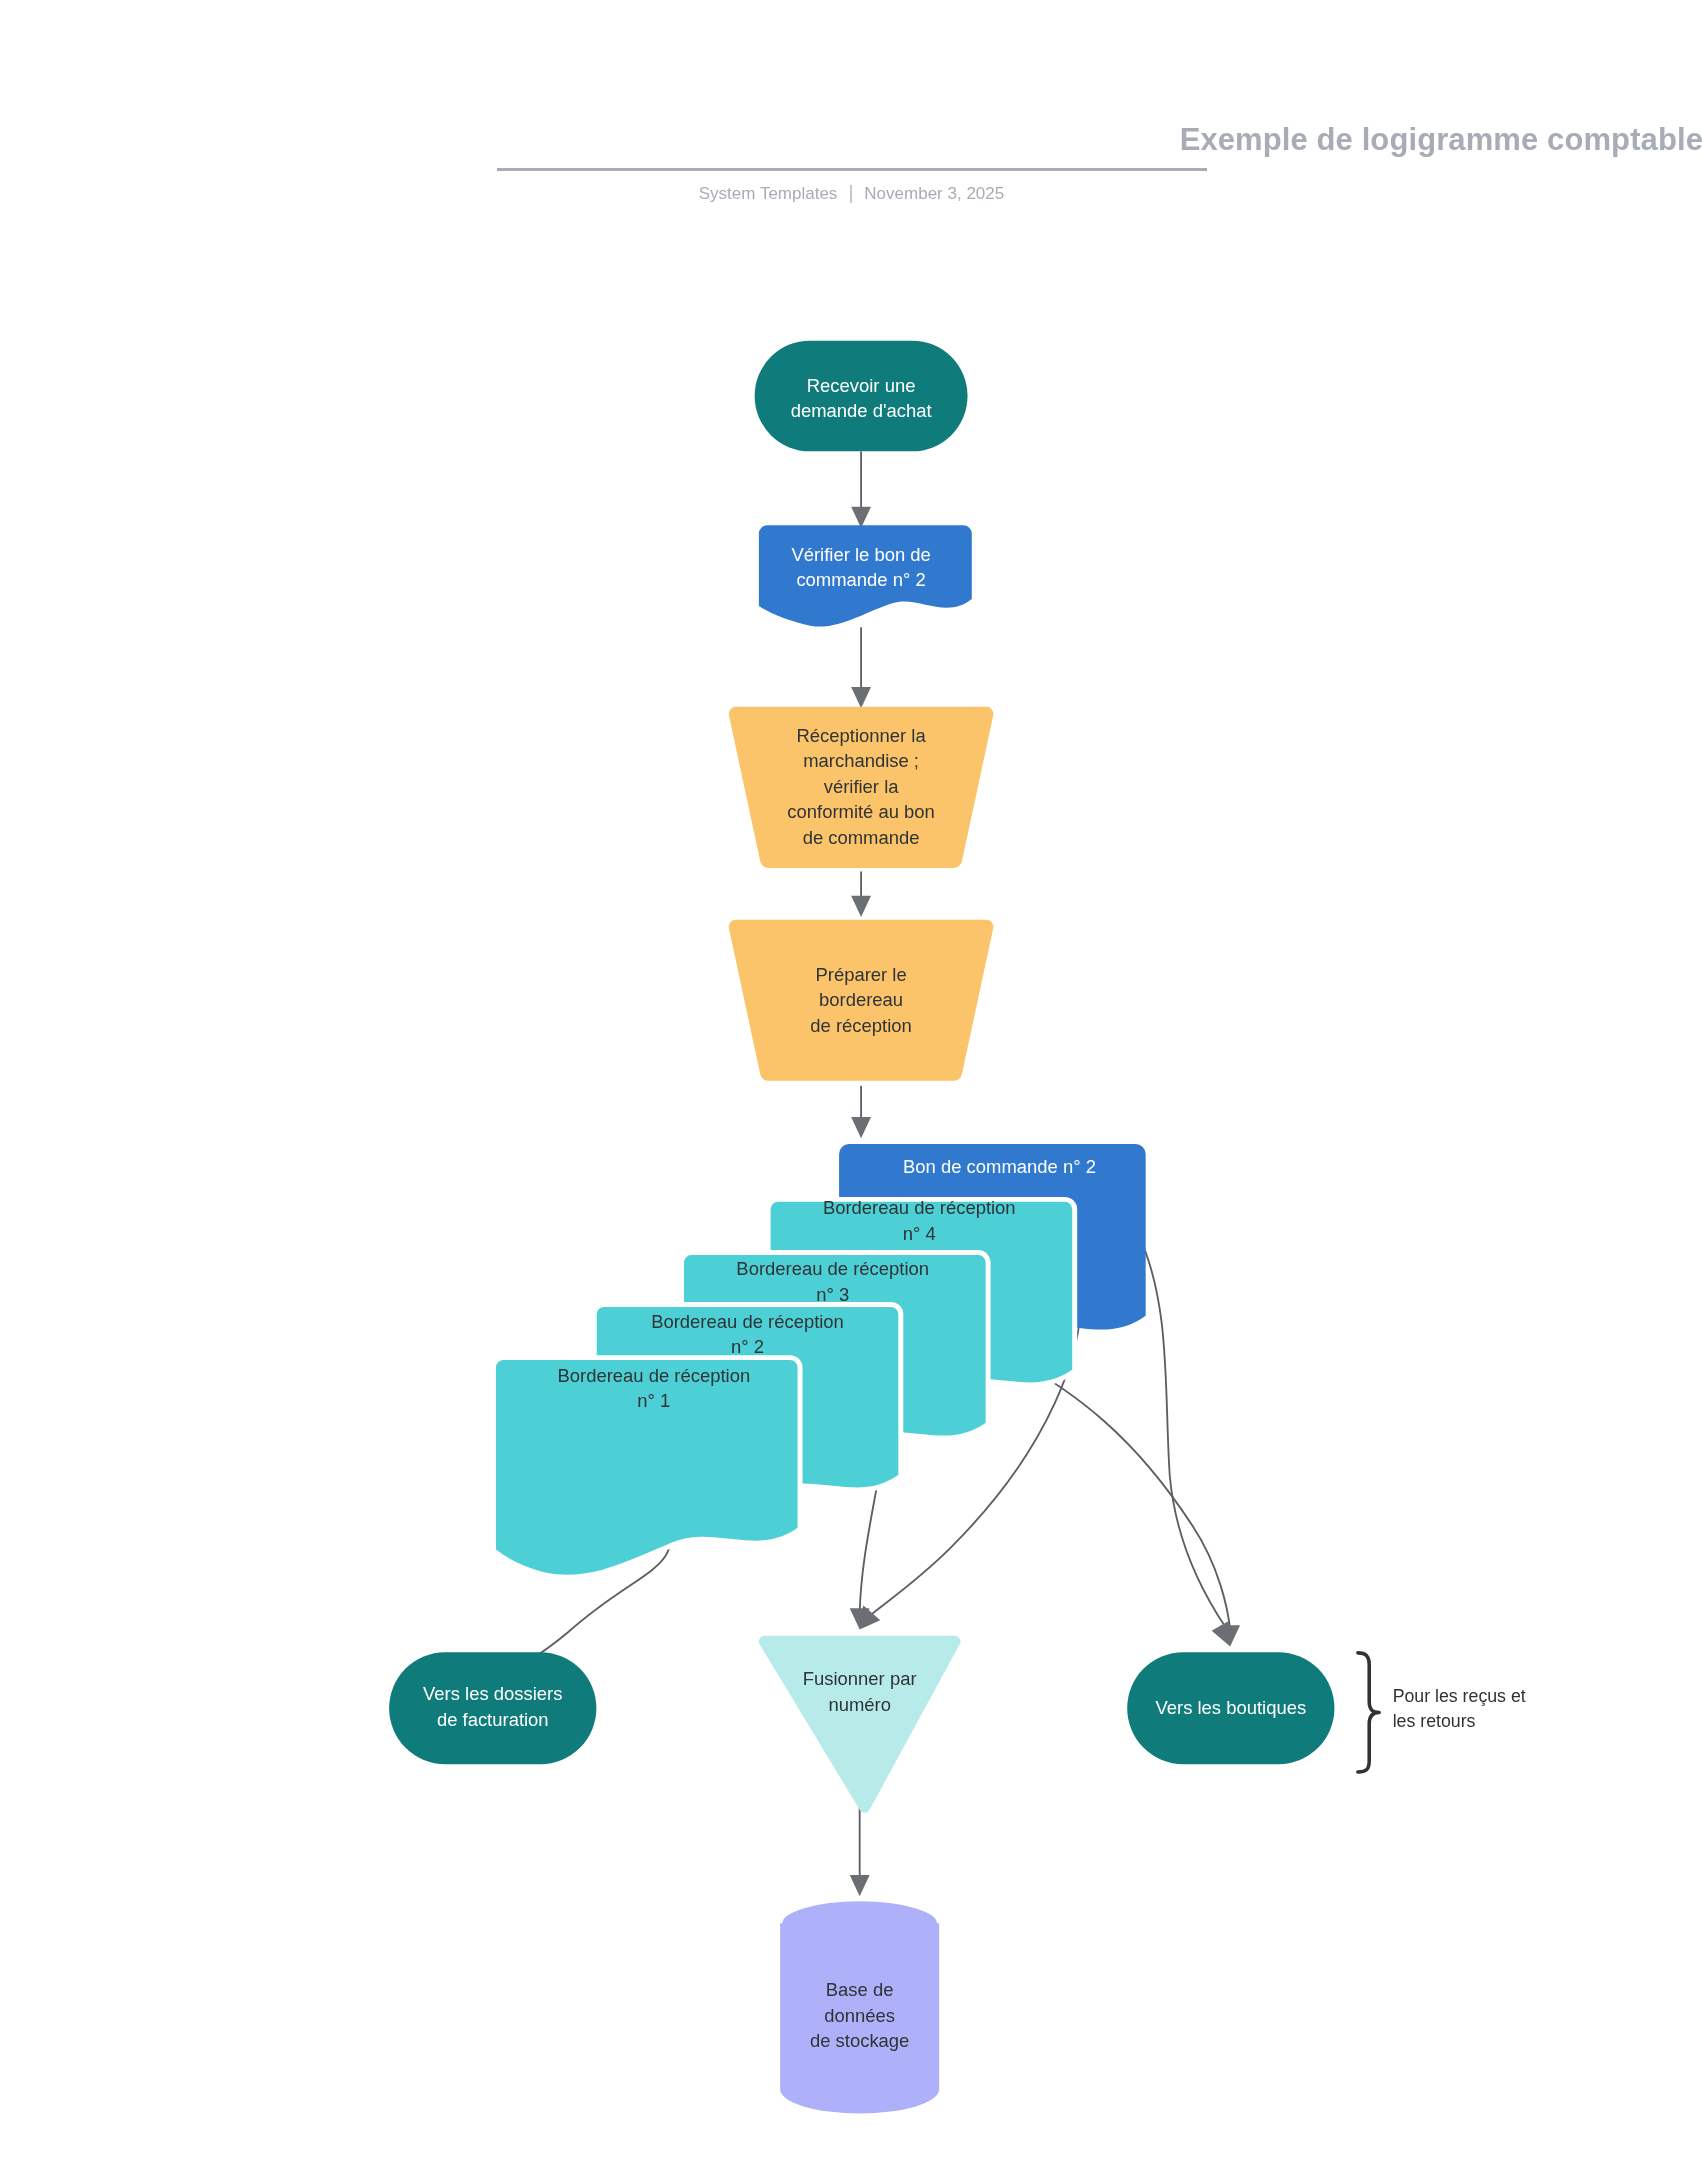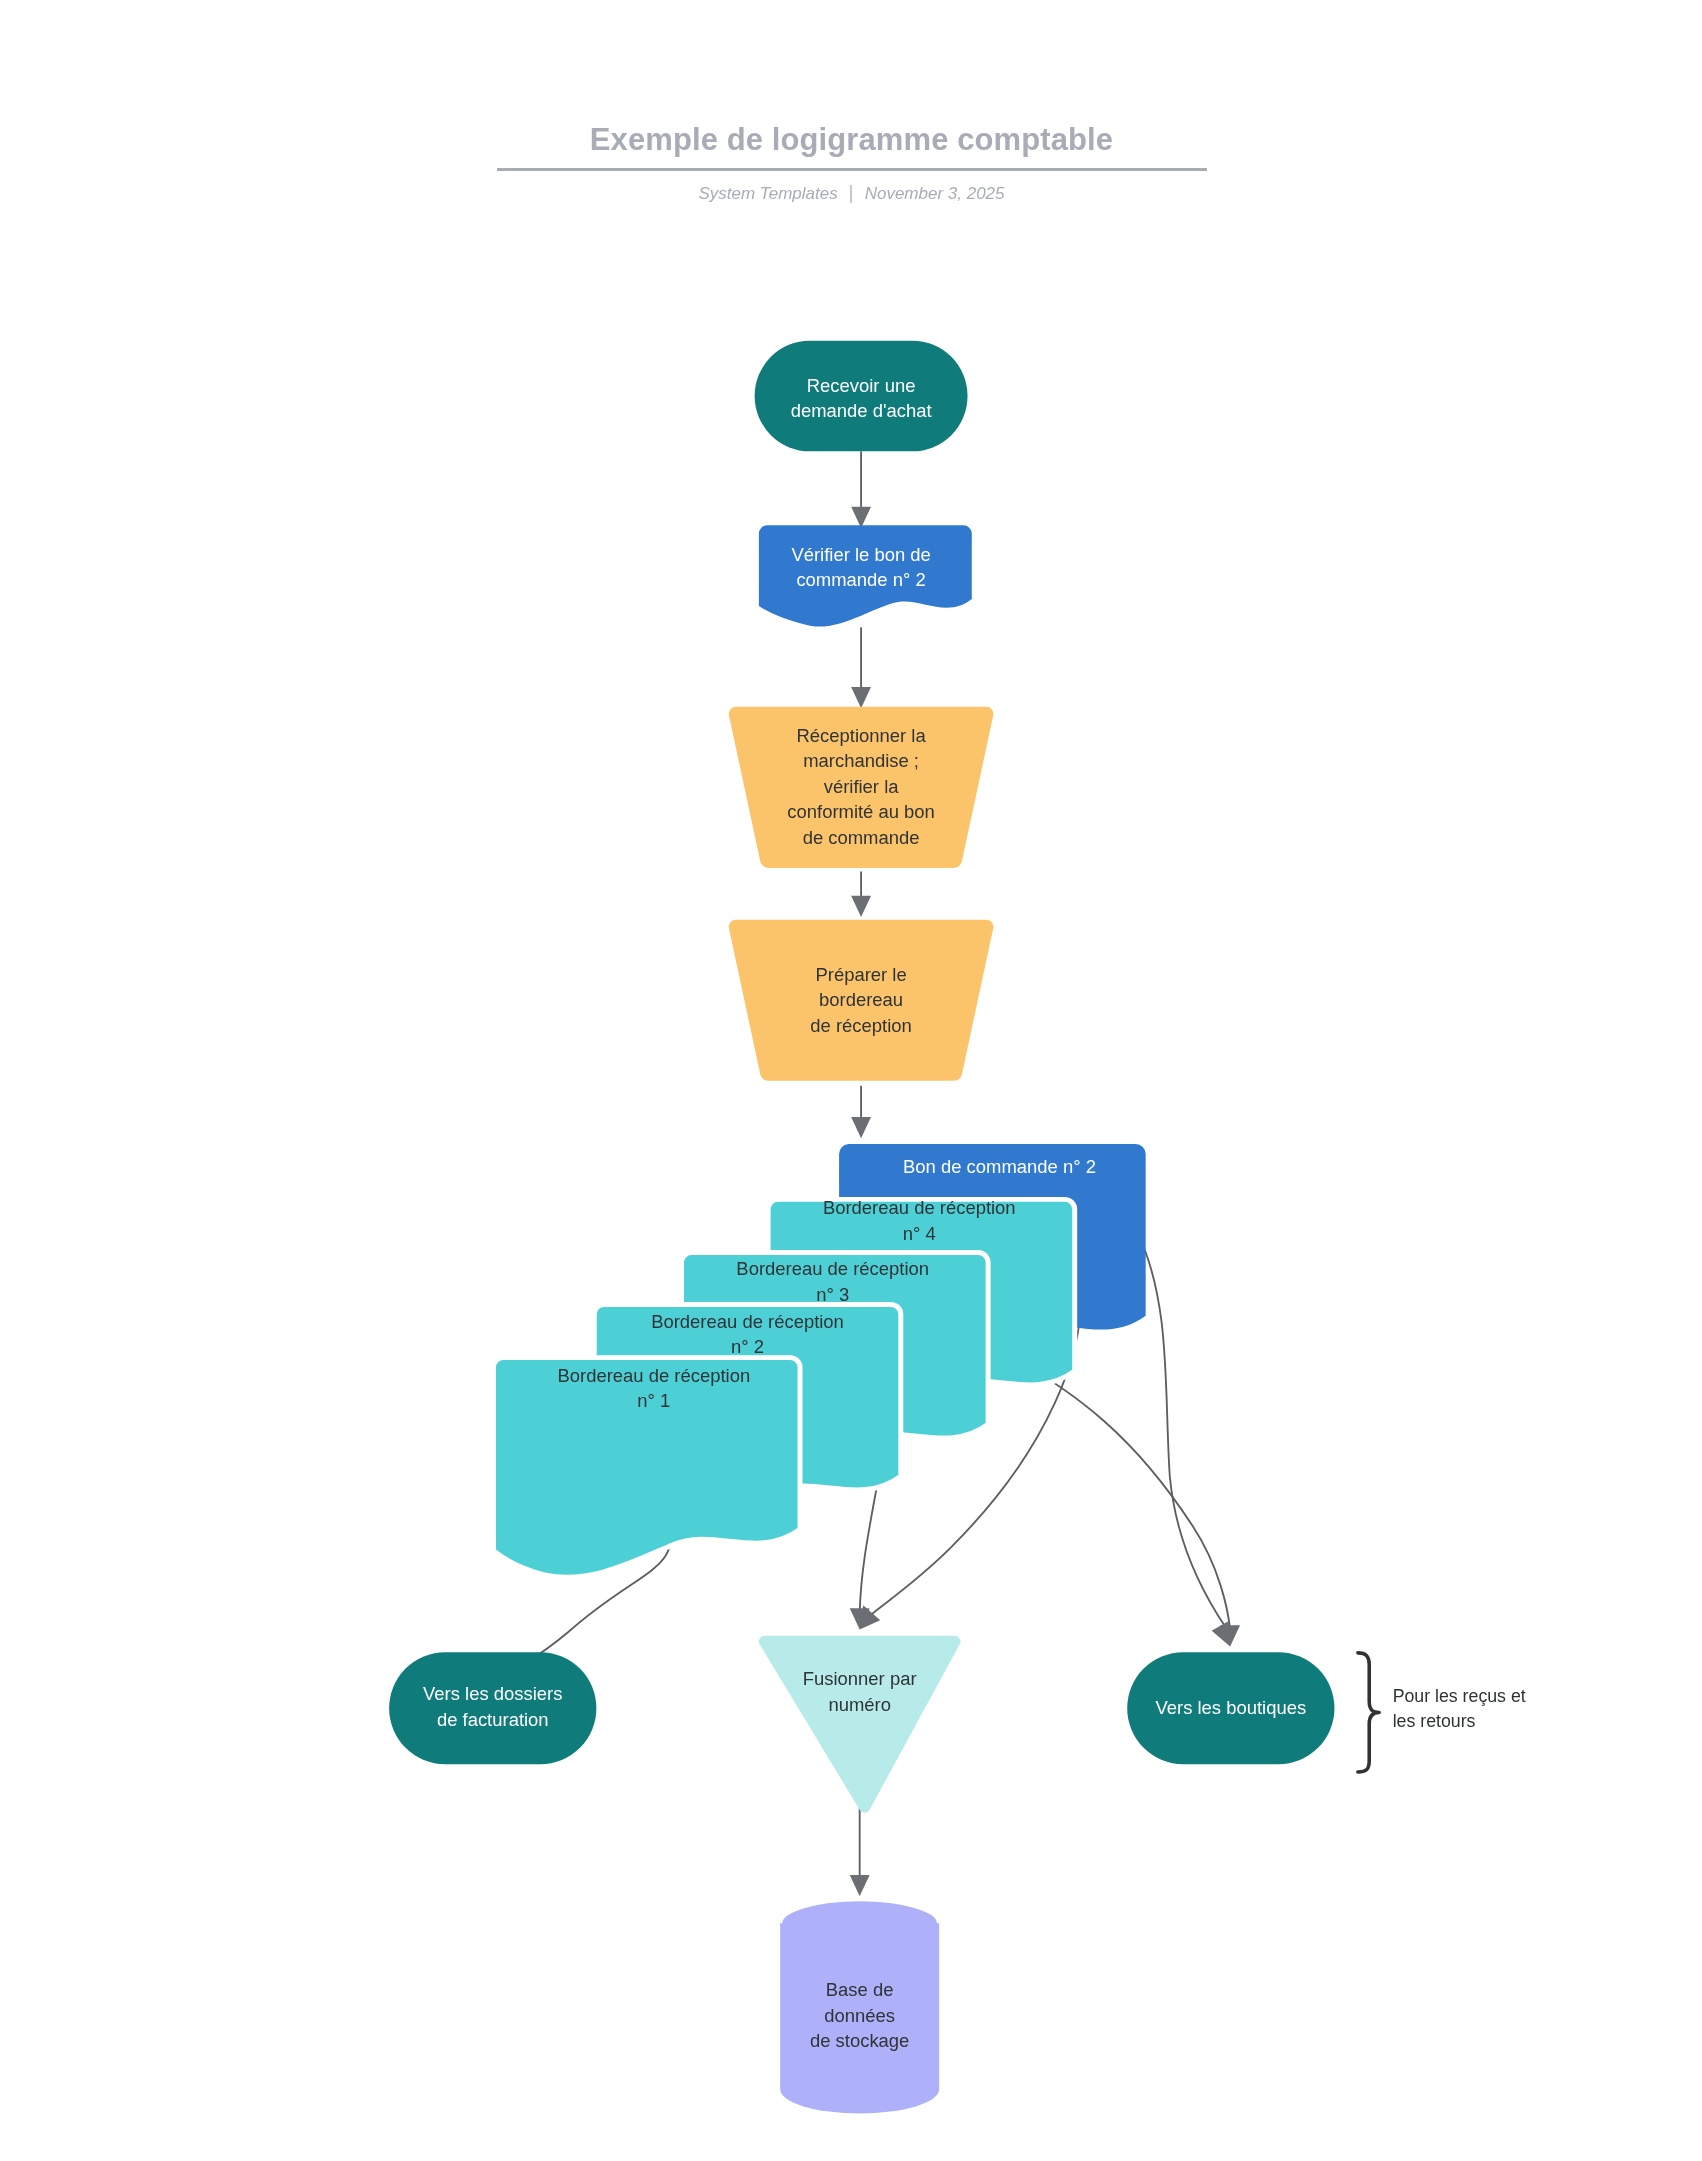--- a/index.html
+++ b/index.html
@@ -23,21 +23,21 @@
     width: 1703px;
     height: 2161px;
   }
 
   
   .doc-header {
     position: absolute;
     left: 0;
     top: 121px;
     width: 1703px;
-    text-align: center;
+    text-align: right;
   }
   .doc-title {
     font-size: 31px;
     font-weight: bold;
     color: #a7acb6;
     letter-spacing: 0.1px;
     line-height: 1.2;
     margin: 0;
   }
   .title-rule {
@@ -47,21 +47,20 @@
     margin: 10px auto 0 auto;
   }
   .doc-subheader {
     margin-top: 12.8px;
     font-size: 17px;
     color: #a7acb6;
     display: flex;
     justify-content: center;
     align-items: center;
     gap: 12.8px;
-    font-style: italic;
   }
   .sub-sep {
     display: inline-block;
     width: 1.4px;
     height: 18.5px;
     background: #c4c8d0;
   }
 
   
   #flow-svg {

